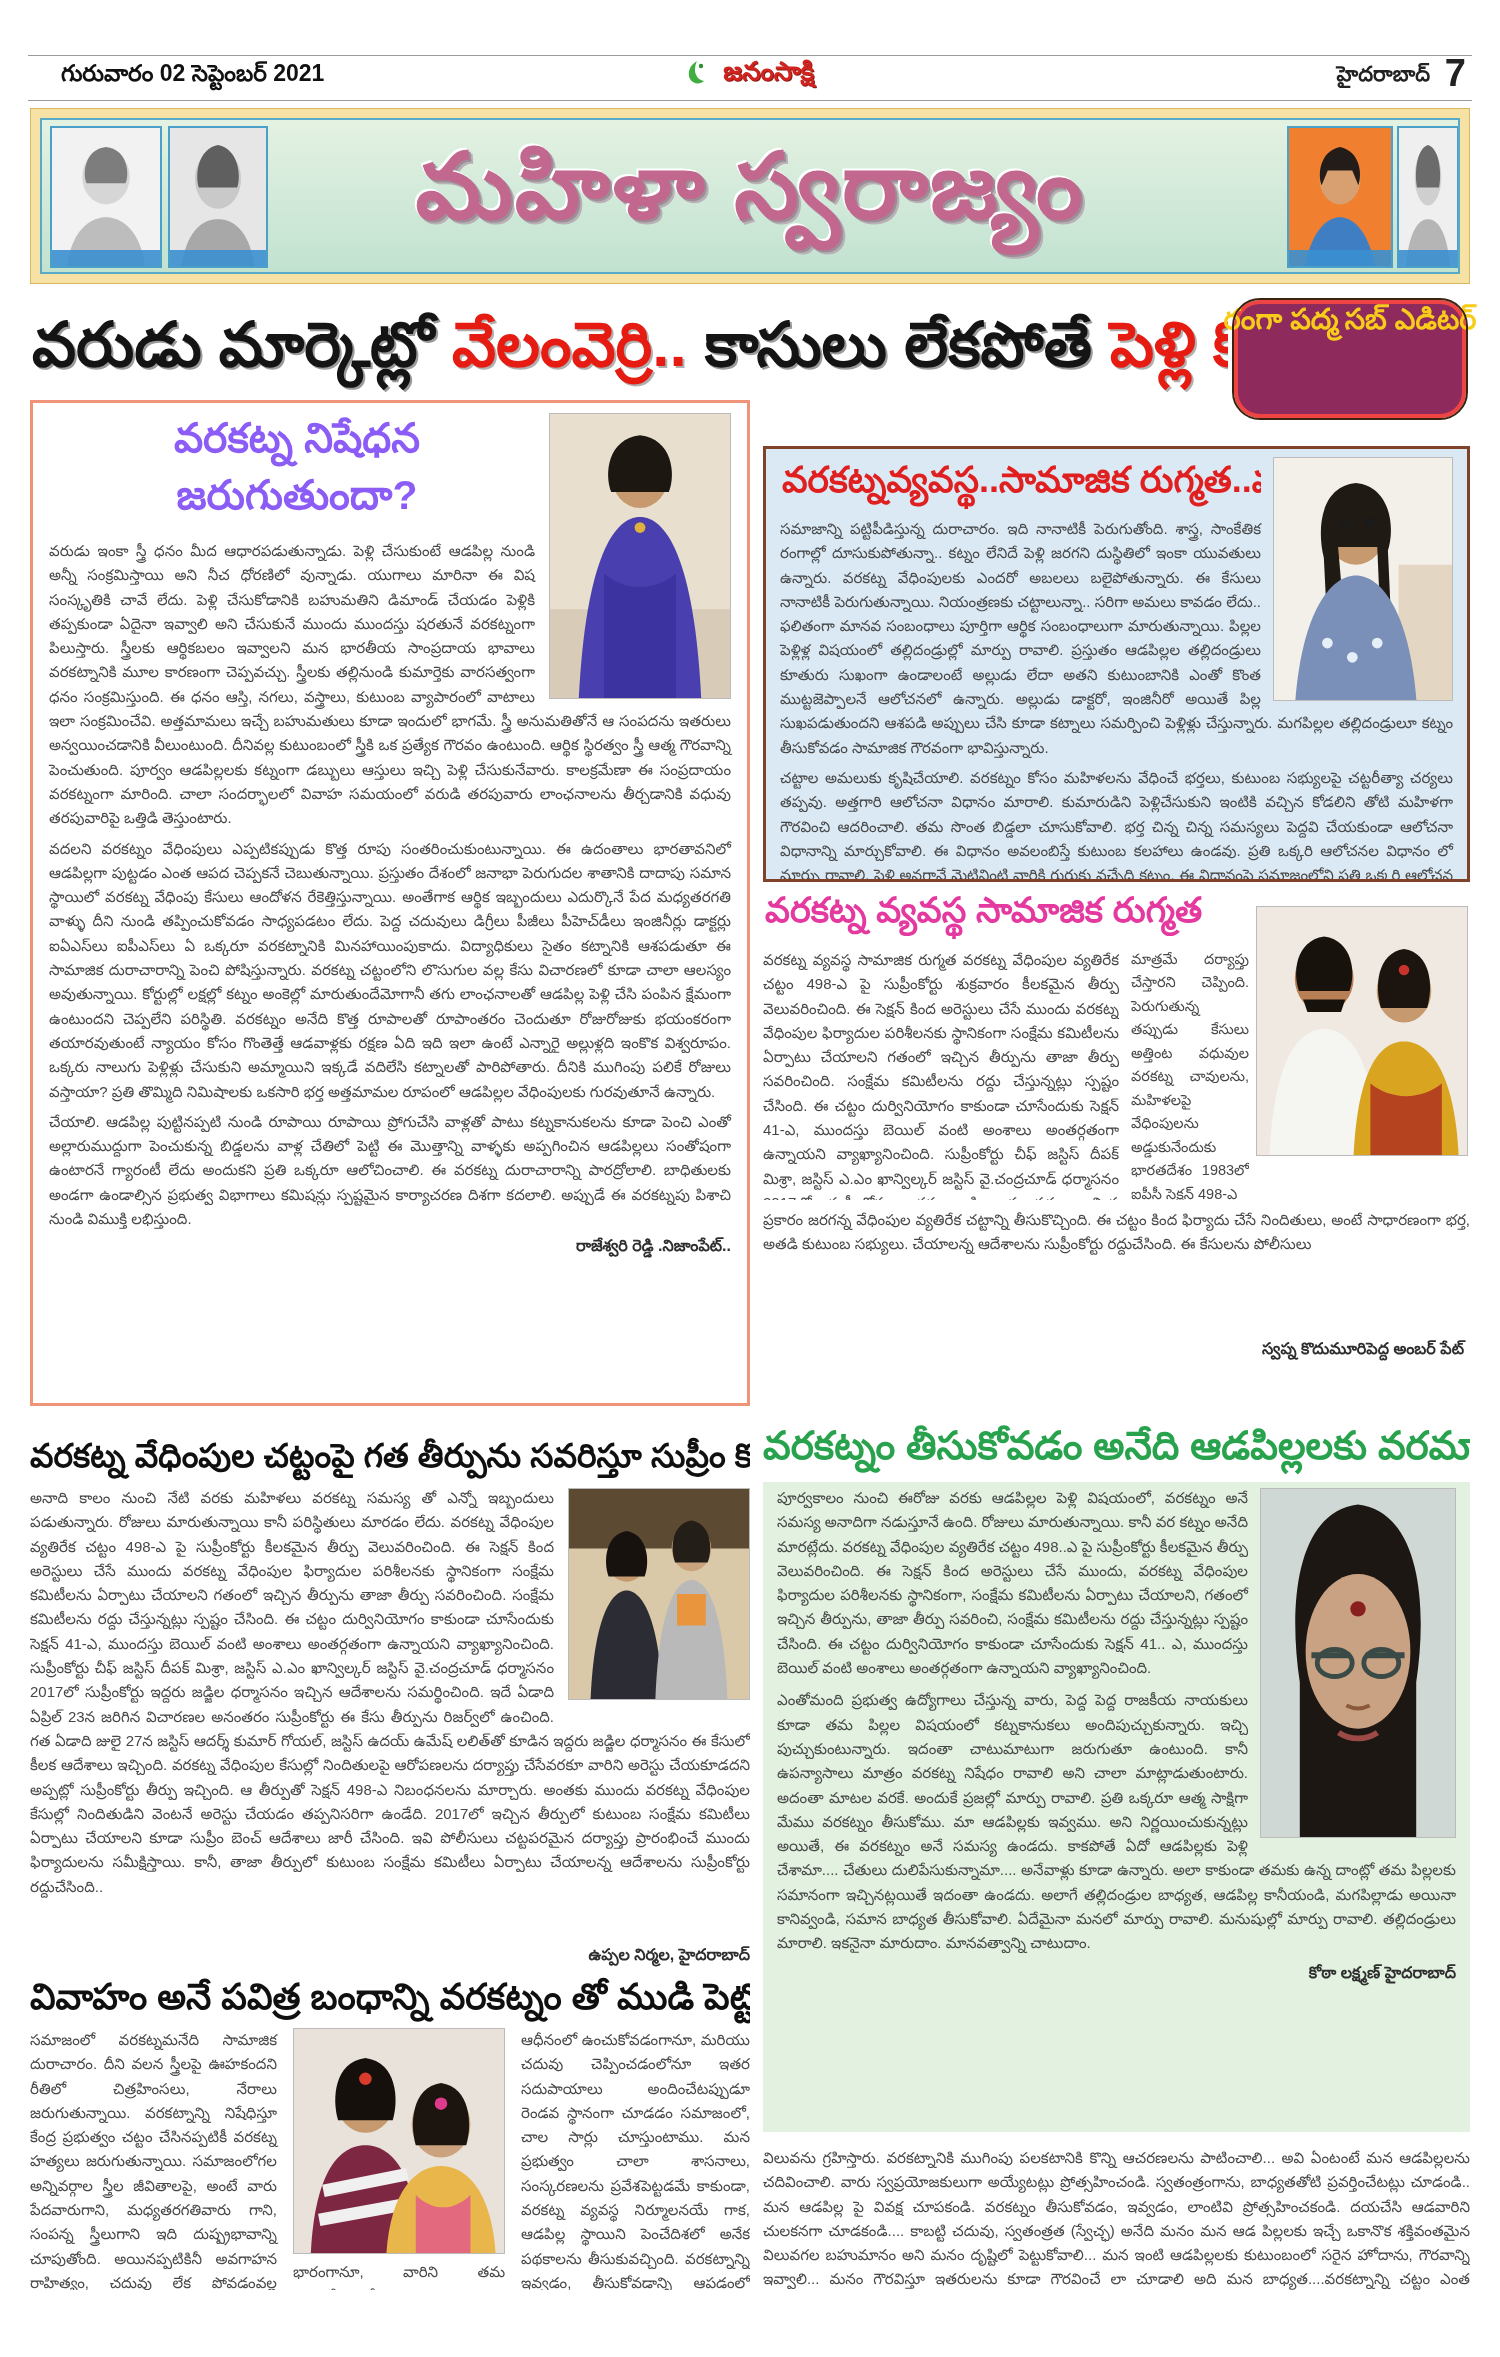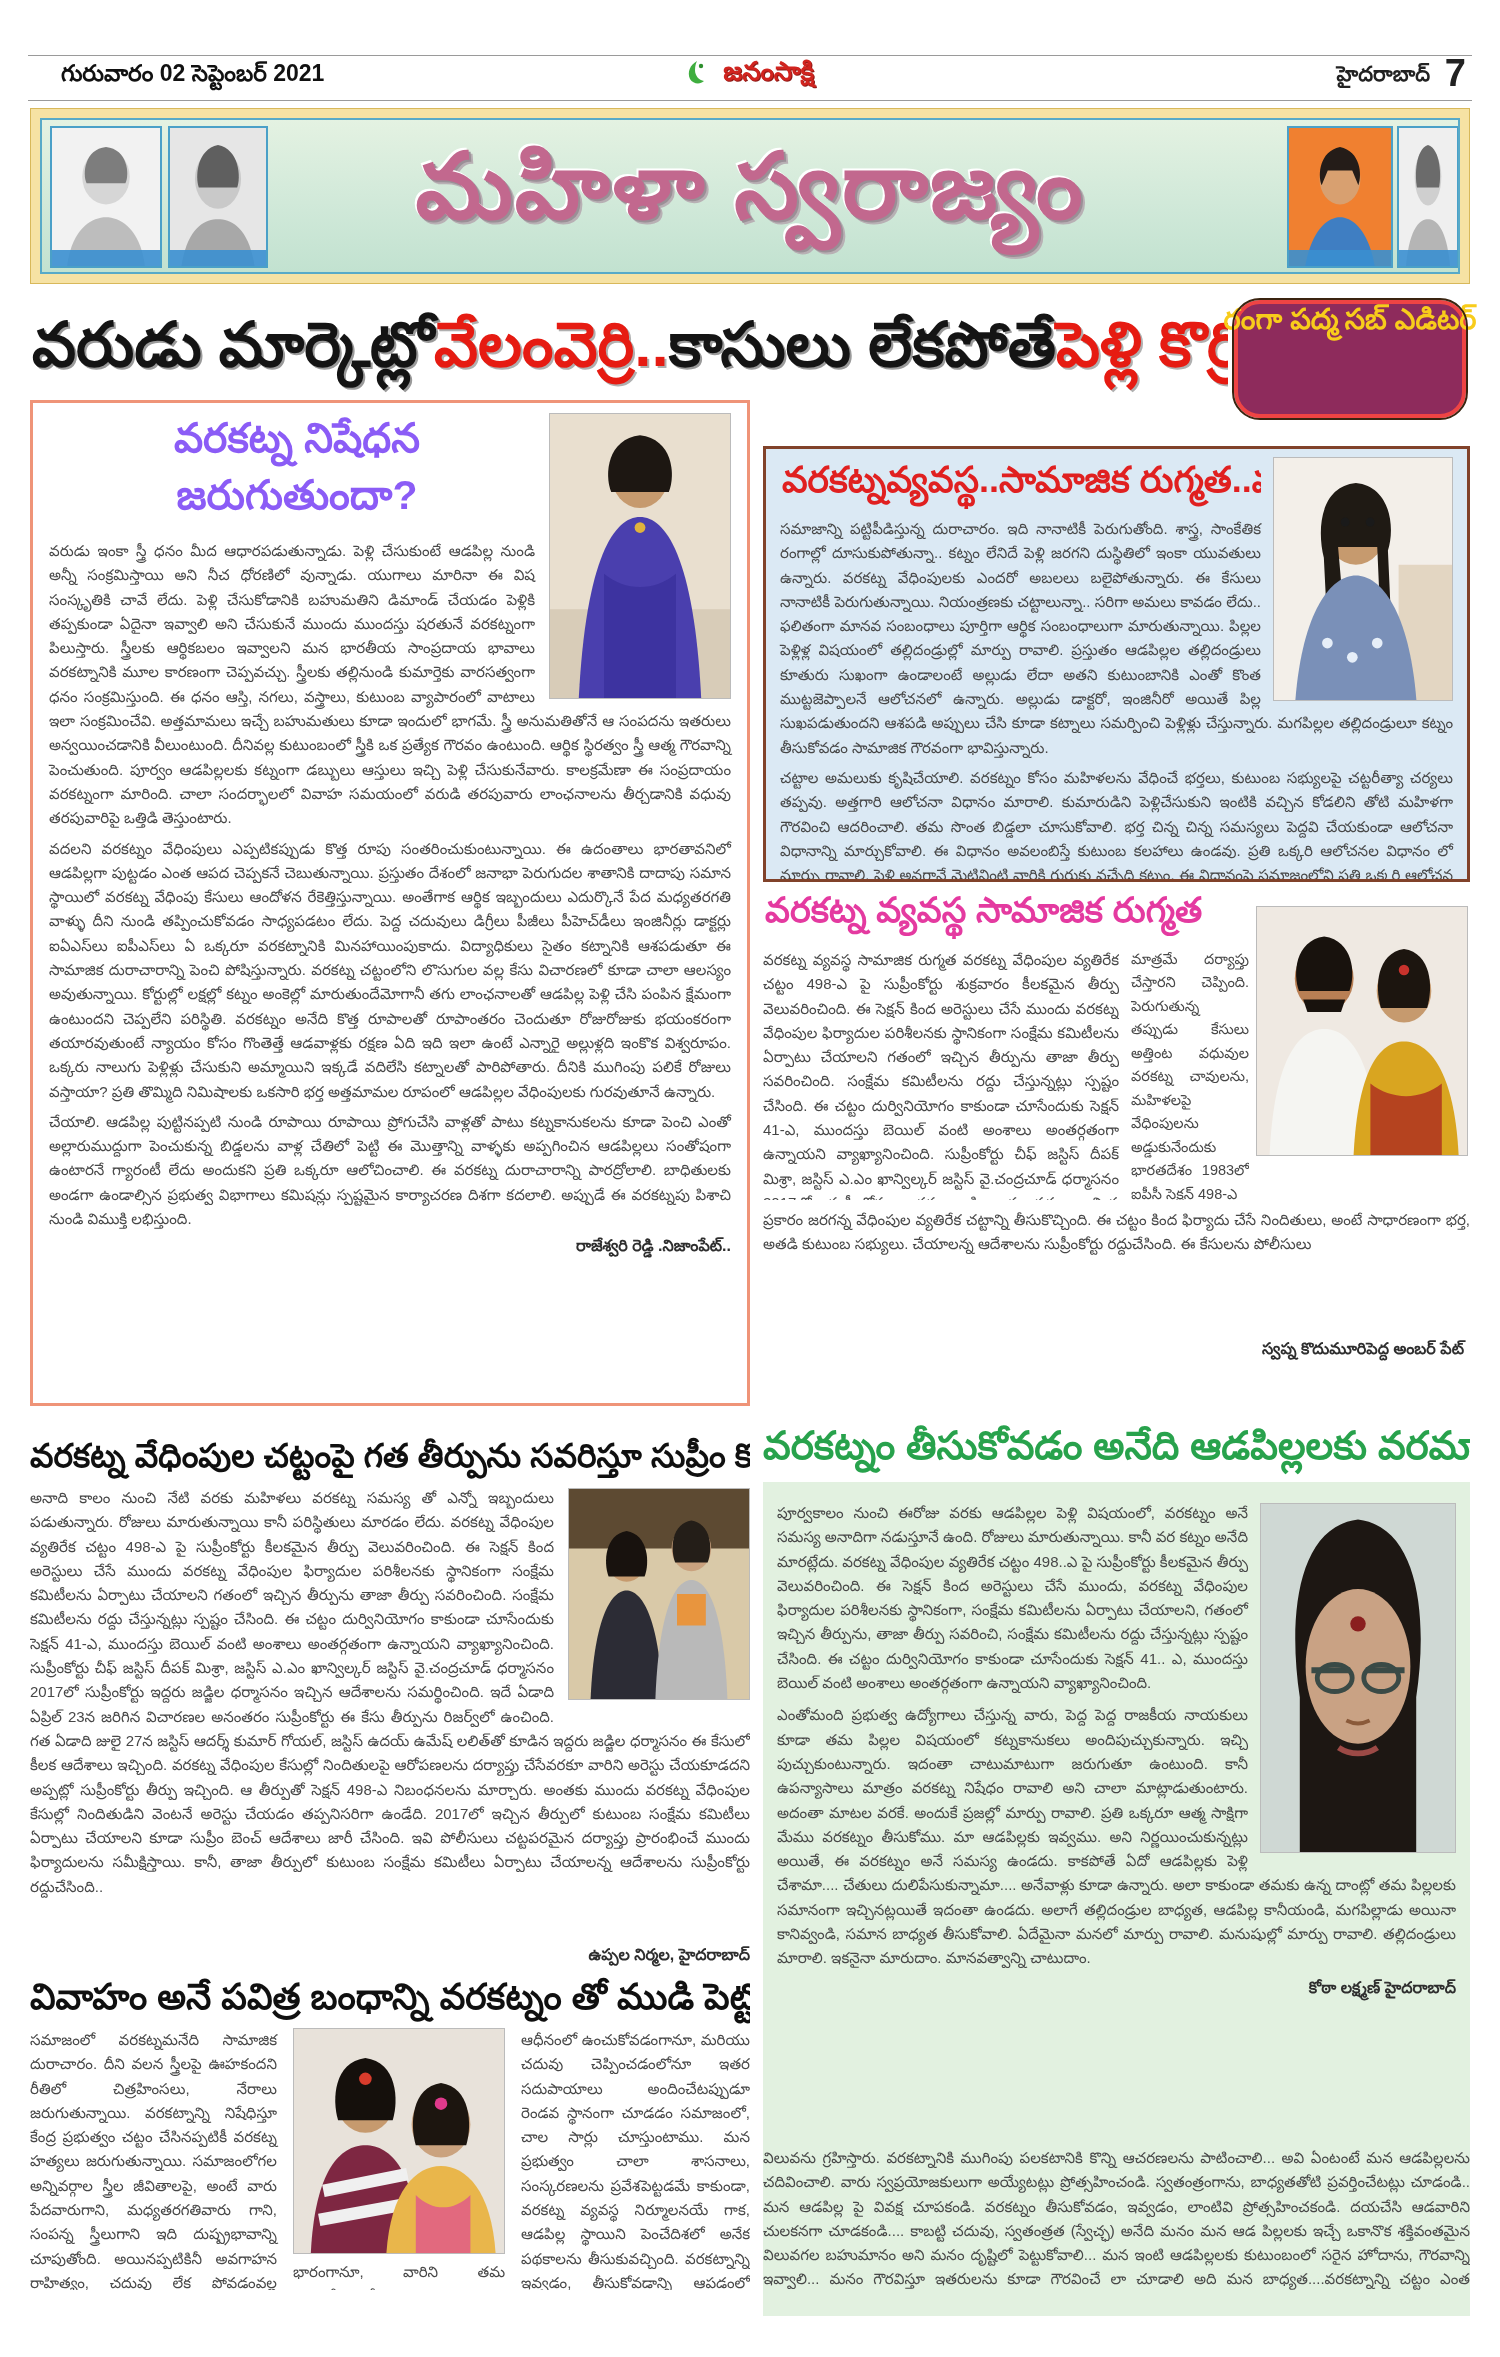--- a/index.html
+++ b/index.html
@@ -25,21 +25,21 @@
   .mast-title { position:absolute; left:250px; right:250px; top:4px; bottom:0;
               display:flex; align-items:center; justify-content:center;
               font-size:92px; font-weight:bold; color:#c2688e; letter-spacing:2px; white-space:nowrap;
               text-shadow:-2px -2px 0 #ffffff, 2px 2px 0 #9a8f96, 4px 4px 0 #b8b0b4; }
   .portrait { position:absolute; top:6px; height:142px; border:2px solid #4aa0c8; background:#ececec; overflow:hidden; }
   .portrait svg { width:100%; height:100%; display:block; }
   .portrait .cap { position:absolute; left:0; right:0; bottom:0; height:16px; background:#3a8fd0; opacity:.9; }
 
   
   .headline { position:absolute; left:32px; top:300px; width:1196px; height:104px;
-              display:flex; align-items:center; white-space:nowrap; overflow:hidden;
+              display:flex; align-items:center; gap:18px; white-space:nowrap; overflow:hidden;
               font-size:62px; font-weight:900; }
   .hl-black { color:#141414; text-shadow:2px 2px 0 #9a9a9a; }
   .hl-red   { color:#e61b12; text-shadow:2px 2px 0 #b0b0b0; }
 
   .editor-box { position:absolute; left:1234px; top:300px; width:232px; height:118px;
               background:#8e2b5c; border:4px solid #ef4444; outline:2px solid #3a2410; border-radius:26px;
               display:flex; flex-direction:row; align-items:flex-start; justify-content:center; gap:6px; }
   .editor-box div { font-size:29px; font-weight:bold; color:#f8cc1b; line-height:1.1; white-space:nowrap; }
 
   
@@ -79,22 +79,22 @@
   .artR2 { position:absolute; left:763px; top:890px; width:707px; height:478px; overflow:hidden; }
   .artR2-head { position:absolute; left:2px; top:0; width:486px; font-size:35px; font-weight:bold; color:#e43aa0; white-space:nowrap; overflow:hidden; }
   .artR2 .photo { position:absolute; right:2px; top:16px; width:212px; height:250px; }
   .artR2-wide { position:absolute; left:0; top:58px; width:356px; height:252px; overflow:hidden; }
   .artR2-narrow { position:absolute; left:368px; top:58px; width:118px; height:252px; overflow:hidden; font-size:14.5px; }
   .artR2-bottom { position:absolute; left:0; top:318px; width:707px; height:112px; overflow:hidden; }
   .artR2-byline { position:absolute; right:6px; bottom:6px;margin-top:17px; }
 
   
   .artR3-head { position:absolute; left:763px; top:1424px; width:707px; font-size:39px; font-weight:bold; color:#28a24c; white-space:nowrap; overflow:hidden; }
-  .artR3 { position:absolute; left:763px; top:1482px; width:707px; height:834px;
-           background:#e2f1e0; padding:19px 14px; overflow:hidden; }
+  .artR3 { position:absolute; left:763px; top:1482px; width:707px; height:650px;
+           background:#e2f1e0; padding:4px 14px; overflow:hidden; }
   .artR3 .photo { float:right; width:196px; height:350px; margin:2px 0 10px 12px; }
   .artR3 p { margin-bottom:8px; }
 
   
   .artR4 { position:absolute; left:763px; top:2146px; width:707px; height:150px; overflow:hidden; }
 </style>
 </head>
 <body>
 
 <div class="page">

